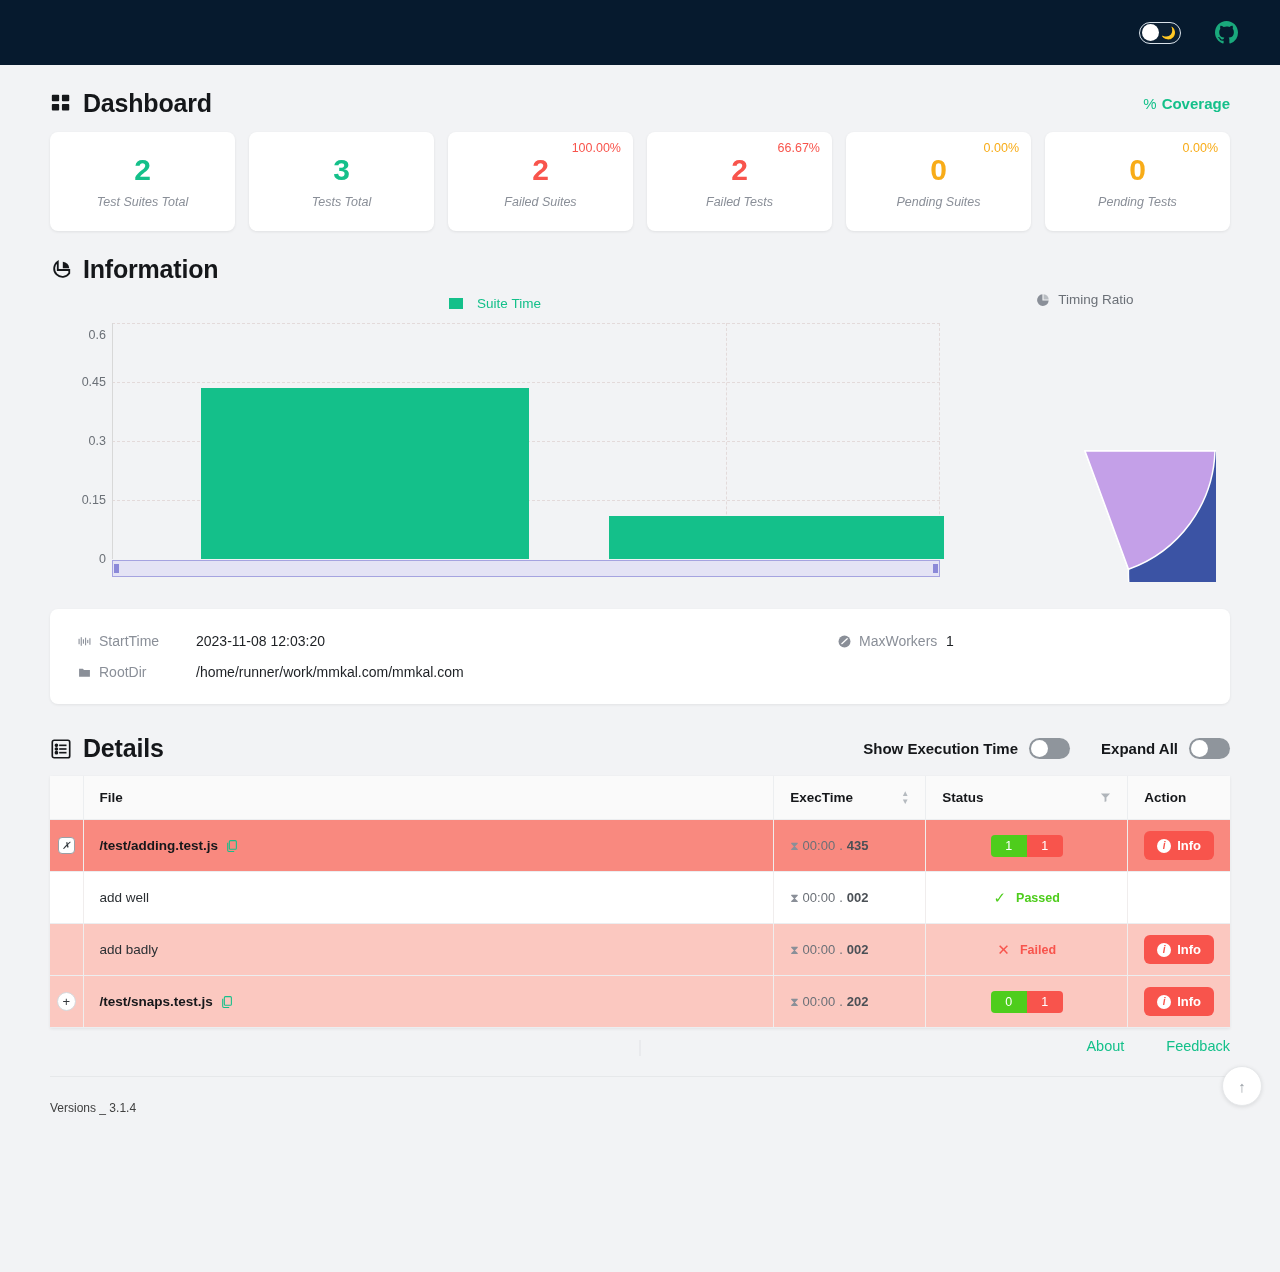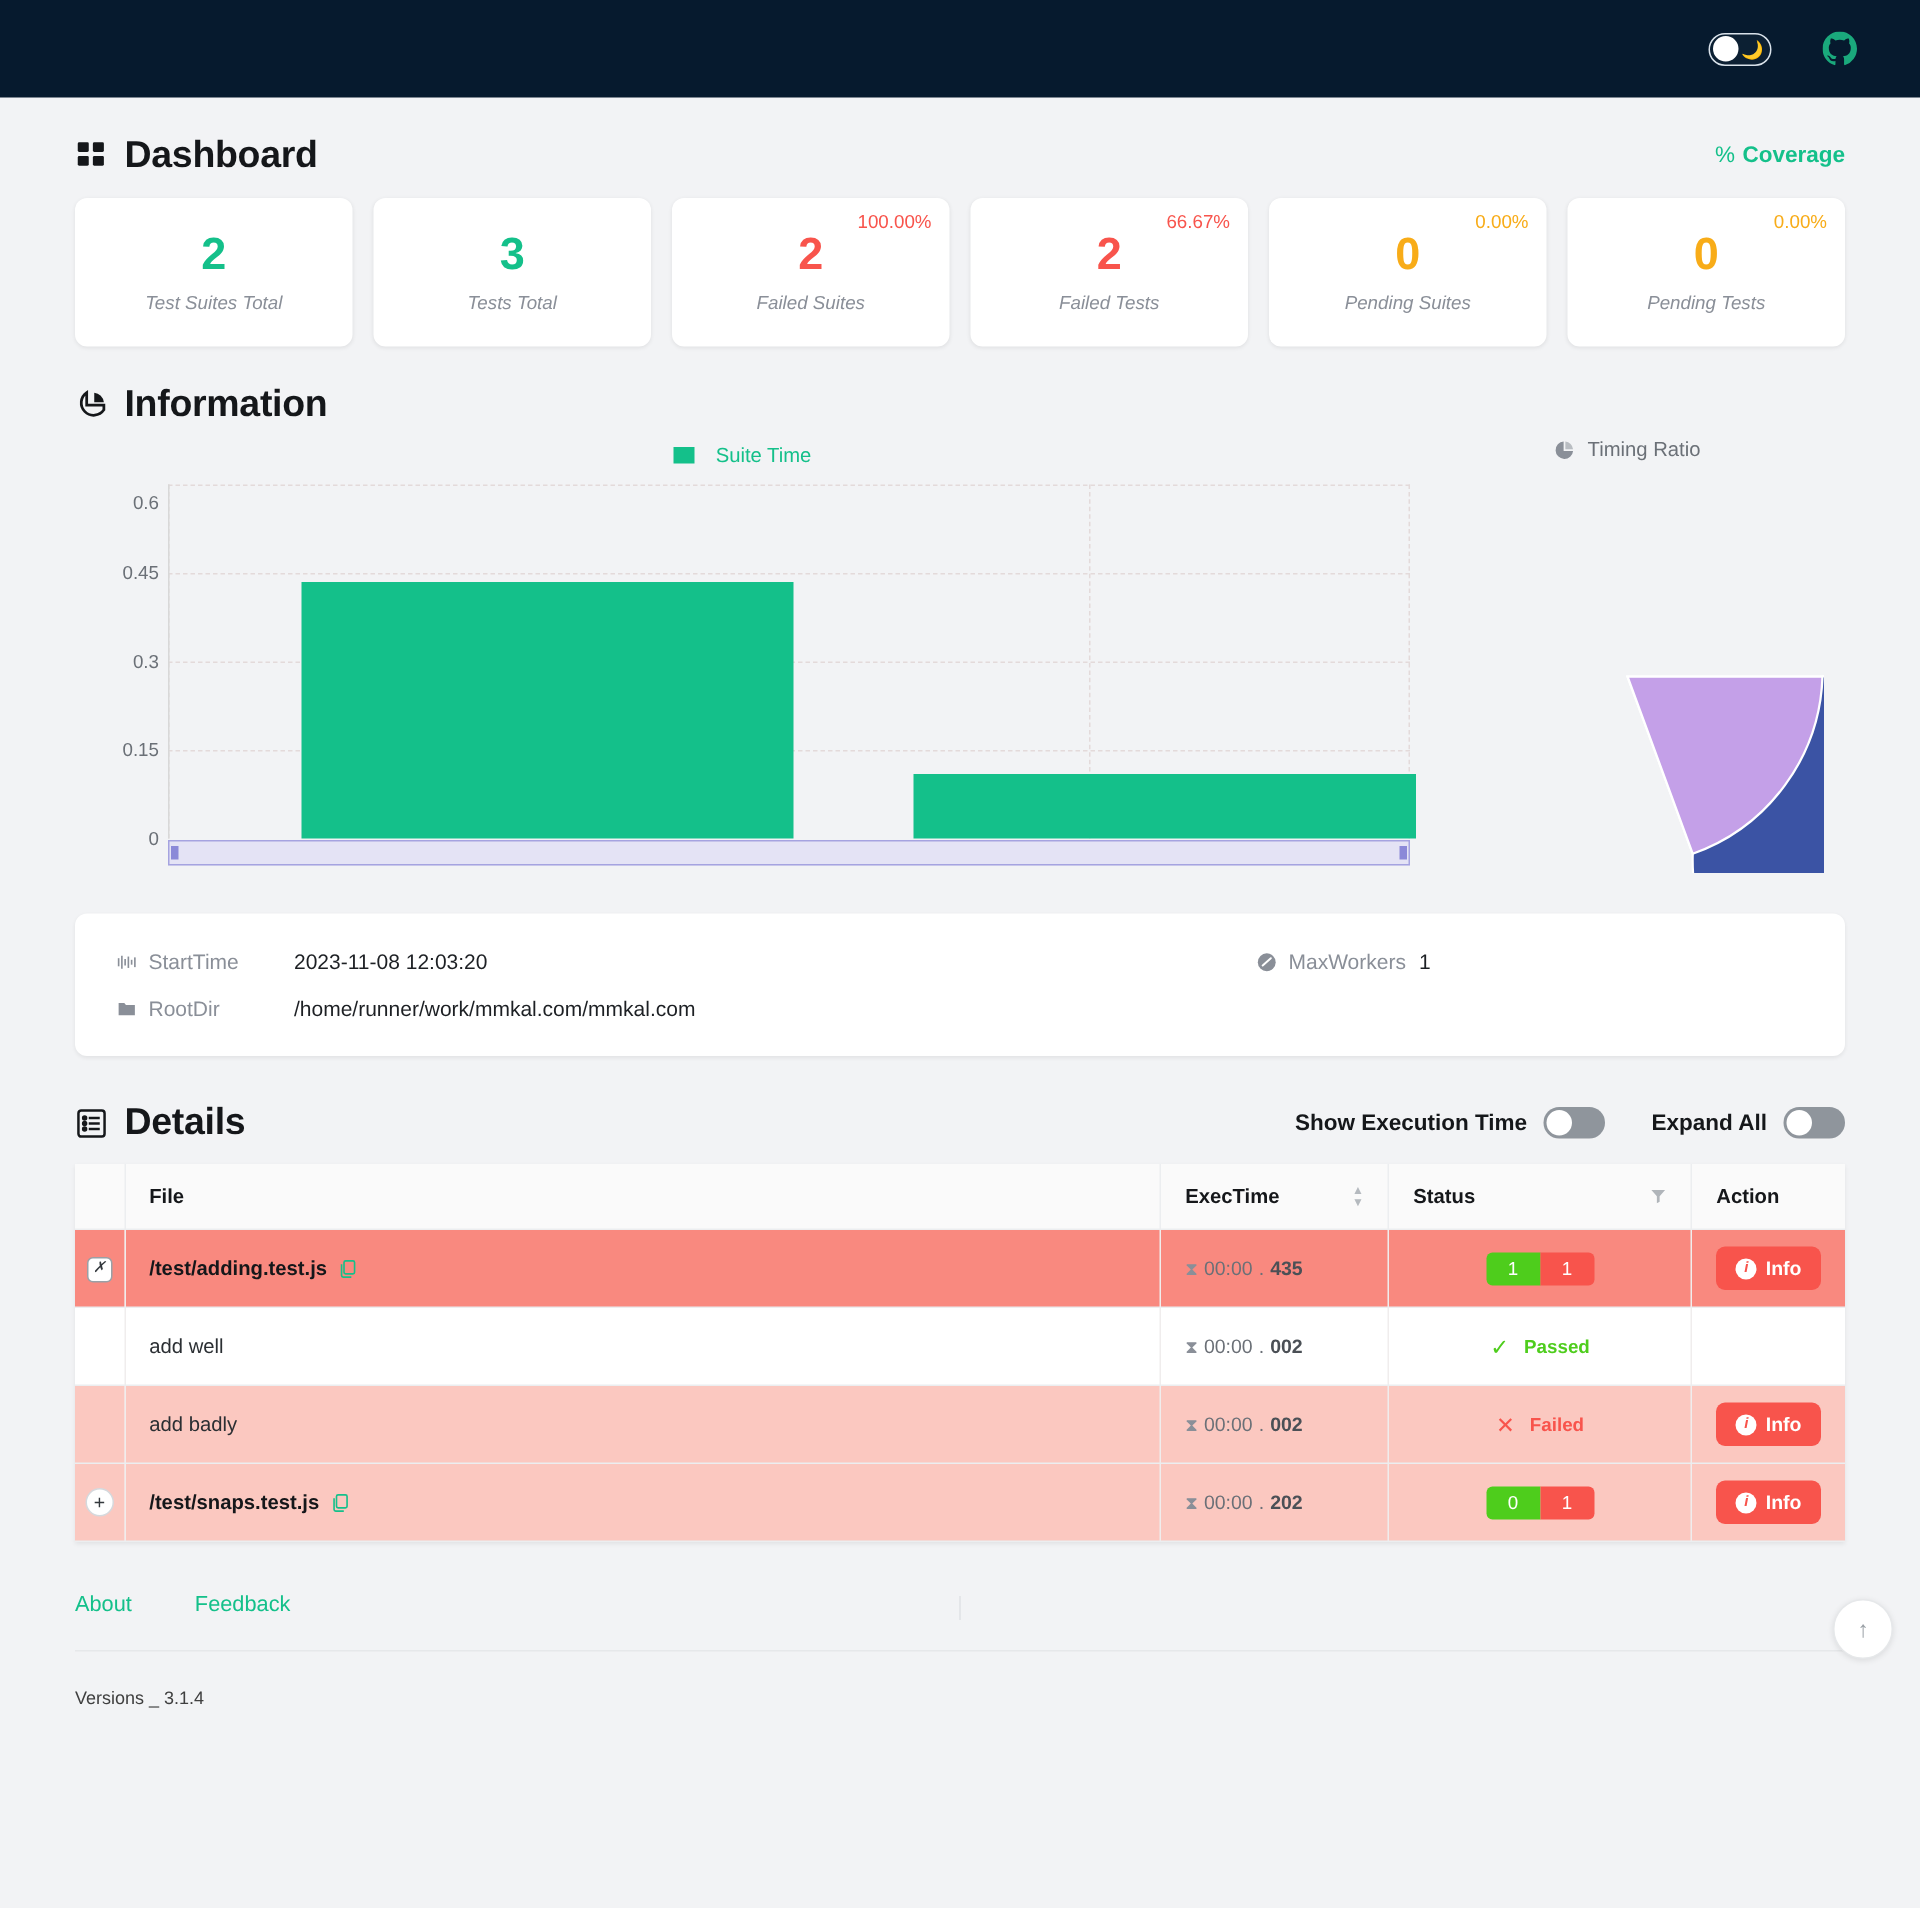--- a/index.html
+++ b/index.html
@@ -181,22 +181,22 @@
     background:#f8544c; color:#fff; border:none; border-radius:6px;
     padding:7px 13px; font-size:13px; font-weight:bold; cursor:pointer;
   }
   .info-btn .dot {
     width:14px; height:14px; border-radius:50%; background:#fff; color:#f8544c;
     font-size:10px; font-weight:bold; display:inline-flex; align-items:center;
     justify-content:center; font-style:italic; line-height:1;
   }
   
   .footer-links {
-    display:flex; align-items:center; justify-content:flex-start; gap:42px;
-    margin-top:34px; font-size:14.5px; color:#14c08a;
+    display:flex; align-items:center; justify-content:flex-end; gap:42px;
+    margin-top:10px; font-size:14.5px; color:#14c08a;
     padding-bottom:22px; border-bottom:1px solid #e6e8ea; position:relative;
   }
   .footer-links a { color:#14c08a; text-decoration:none; cursor:pointer; }
   .footer-sep { position:absolute; left:50%; transform:translateX(-50%); top:2px;
                 width:1px; height:16px; background:#dfe2e5; }
   .versions { text-align:left; font-size:12px; color:#404040; margin-top:24px; }
   
   .to-top {
     position:absolute; right:18px; top:1066px;
     width:40px; height:40px; border-radius:50%; background:#fff;

